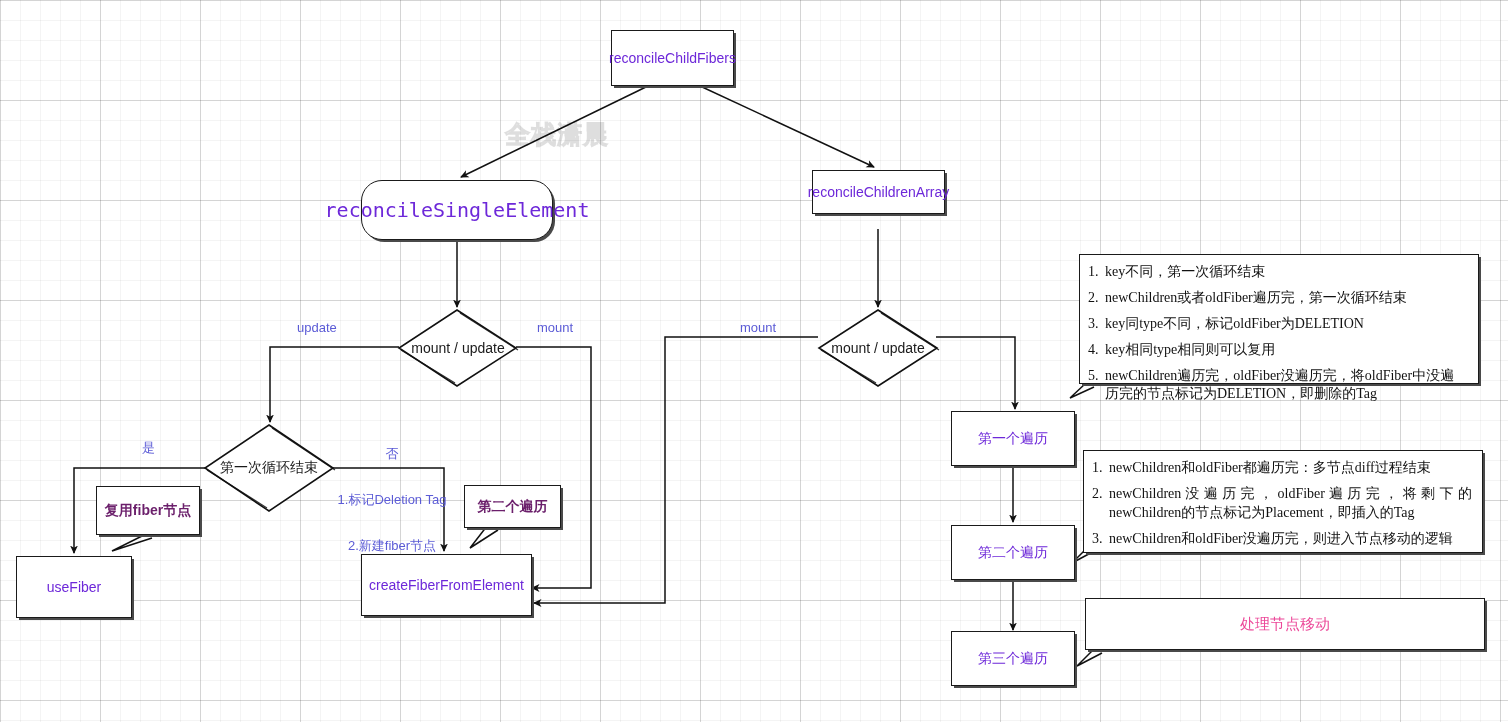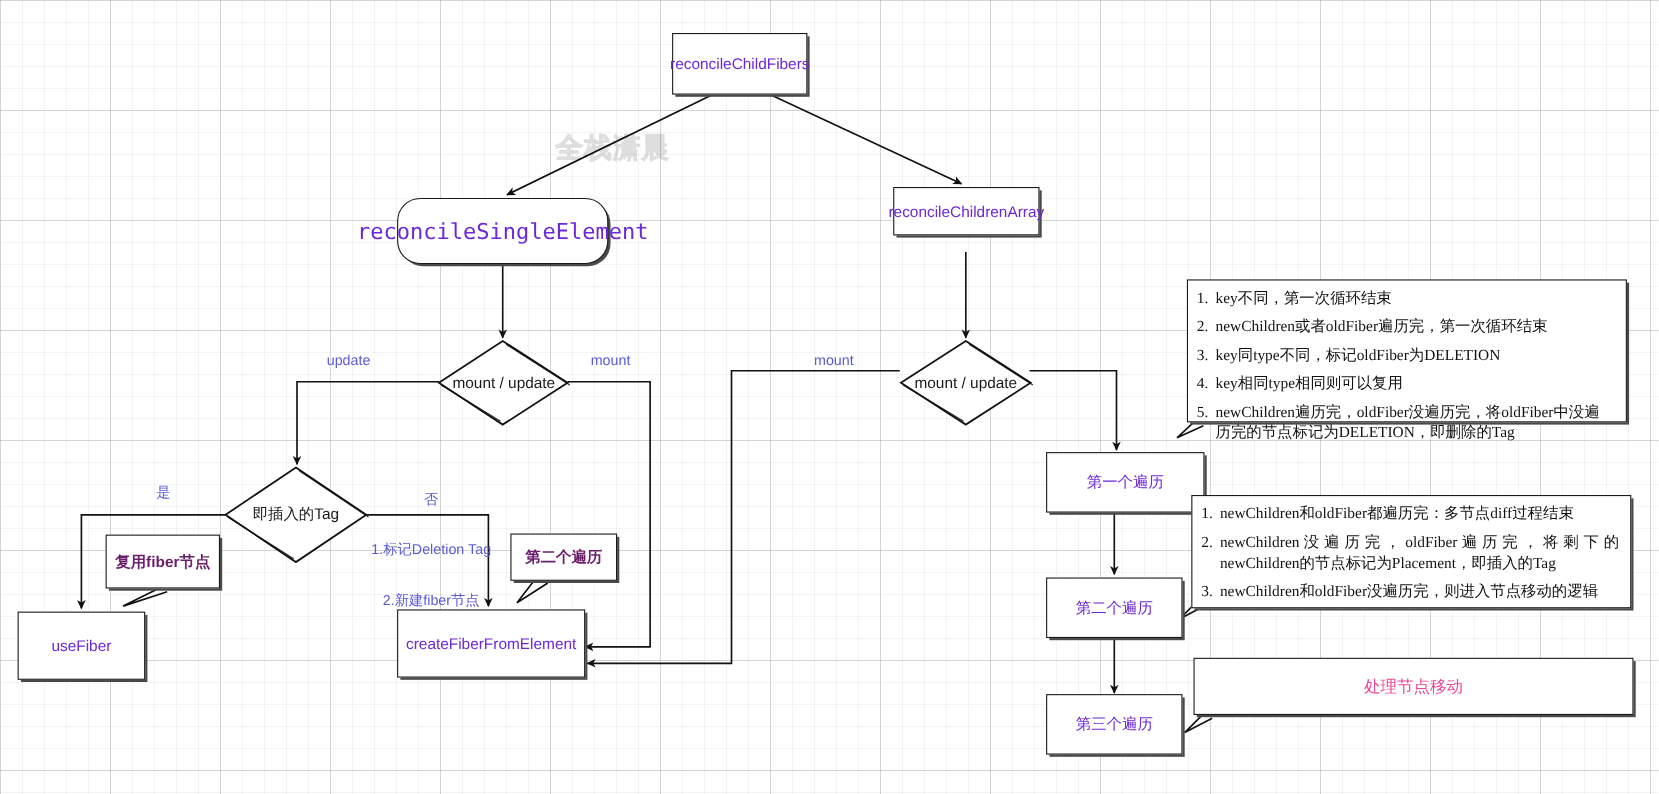--- a/index.html
+++ b/index.html
@@ -189,36 +189,36 @@
   <div class="node plain" style="left:611px; top:30px; width:123px; height:56px;">reconcileChildFibers</div>
 
   <div class="node mono" style="left:361px; top:180px; width:192px; height:60px;">reconcileSingleElement</div>
 
   <div class="node plain" style="left:812px; top:170px; width:133px; height:44px;">reconcileChildrenArray</div>
 
   <div class="node plain" style="left:361px; top:554px; width:171px; height:62px;">createFiberFromElement</div>
 
   <div class="node plain" style="left:16px; top:556px; width:116px; height:62px;">useFiber</div>
 
-  <div class="node plain" style="left:951px; top:411px; width:144px; height:55px;">第一个遍历</div>
+  <div class="node plain" style="left:951px; top:411px; width:124px; height:55px;">第一个遍历</div>
 
   <div class="node plain" style="left:951px; top:525px; width:124px; height:55px;">第二个遍历</div>
 
   <div class="node plain" style="left:951px; top:631px; width:124px; height:55px;">第三个遍历</div>
 
   <div class="diamond-wrap" style="left:399px; top:310px; width:118px; height:76px;">
     <div class="diamond-label">mount / update</div>
   </div>
 
   <div class="diamond-wrap" style="left:819px; top:310px; width:118px; height:76px;">
     <div class="diamond-label">mount / update</div>
   </div>
 
   <div class="diamond-wrap" style="left:205px; top:425px; width:128px; height:86px;">
-    <div class="diamond-label">即插入的Tag</div>
+    <div class="diamond-label">第一次循环结束</div>
   </div>
 
   <div class="edge-label" style="left:297px; top:320px;">update</div>
 
   <div class="edge-label" style="left:537px; top:320px;">mount</div>
 
   <div class="edge-label" style="left:740px; top:320px;">mount</div>
 
   <div class="edge-label" style="left:142px; top:440px;">是</div>
 

